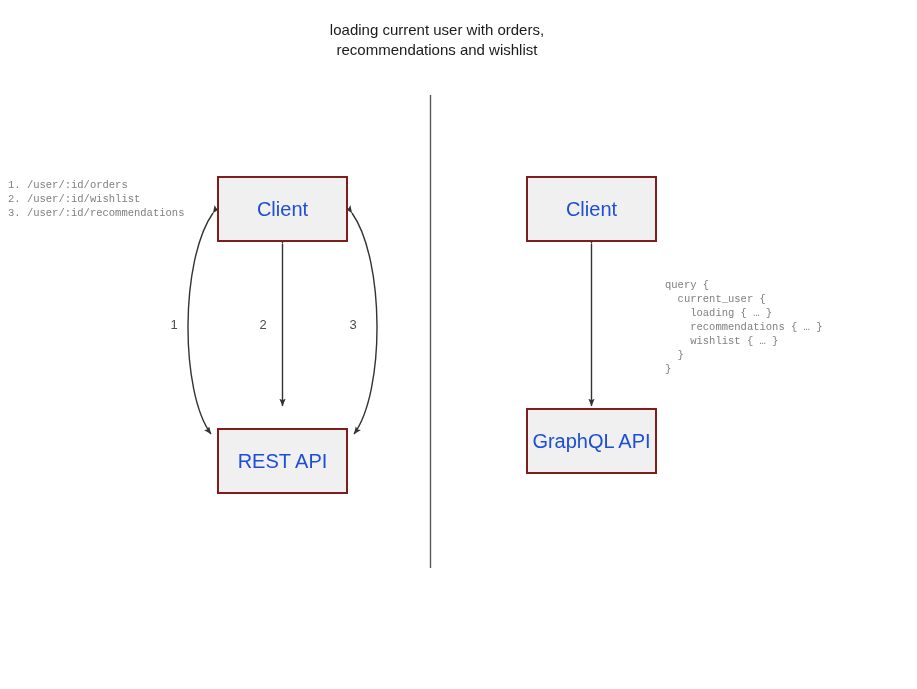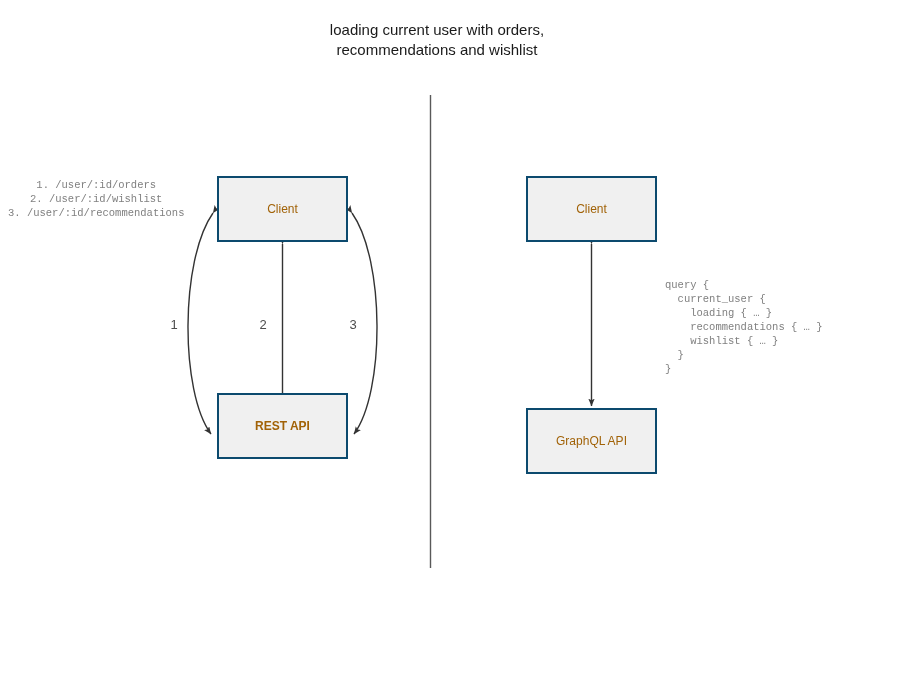--- a/index.html
+++ b/index.html
@@ -31,29 +31,29 @@
     line-height: 20px;
     color: #1a1a1a;
     white-space: pre-line;
   }
   .node {
     position: absolute;
     box-sizing: border-box;
     width: 131px;
     height: 66px;
     background: #f0f0f0;
-    border: 2px solid #0c4a6e;
+    border: 2px solid #7f1d1d;
     display: flex;
     align-items: center;
     justify-content: center;
-    font-size: 12px;
-    color: #a16207;
+    font-size: 20px;
+    color: #1d4ed8;
   }
   #node-client-rest  { left: 217px; top: 176px; }
-  #node-rest-api     { left: 217px; top: 393px; font-weight: bold; }
+  #node-rest-api     { left: 217px; top: 428px; }
   #node-client-gql   { left: 526px; top: 176px; }
   #node-graphql-api  { left: 526px; top: 408px; align-items: center; }
 
   .edge-label {
     position: absolute;
     font-size: 13px;
     color: #4d4d4d;
     text-align: center;
     width: 20px;
   }
@@ -62,21 +62,21 @@
   #edge-label-3 { left: 343px; top: 317px; }
 
   .code {
     position: absolute;
     font-family: "Liberation Mono", monospace;
     font-size: 10.5px;
     line-height: 14px;
     color: #808080;
     white-space: pre;
   }
-  #rest-endpoints { left: 8px;   top: 178px; text-align: center; }
+  #rest-endpoints { left: 8px;   top: 178px; }
   #gql-query      { left: 665px; top: 278px; }
 </style>
 </head>
 <body>
 
 <svg id="canvas" viewBox="0 0 917 689">
   <defs>
     <marker id="arrowhead" markerWidth="9" markerHeight="9" refX="7.4" refY="3.2" orient="auto" markerUnits="userSpaceOnUse">
       <path d="M0,0 L7.6,3.2 L0,6.4 L1.7,3.2 Z" fill="#333333"></path>
     </marker>

